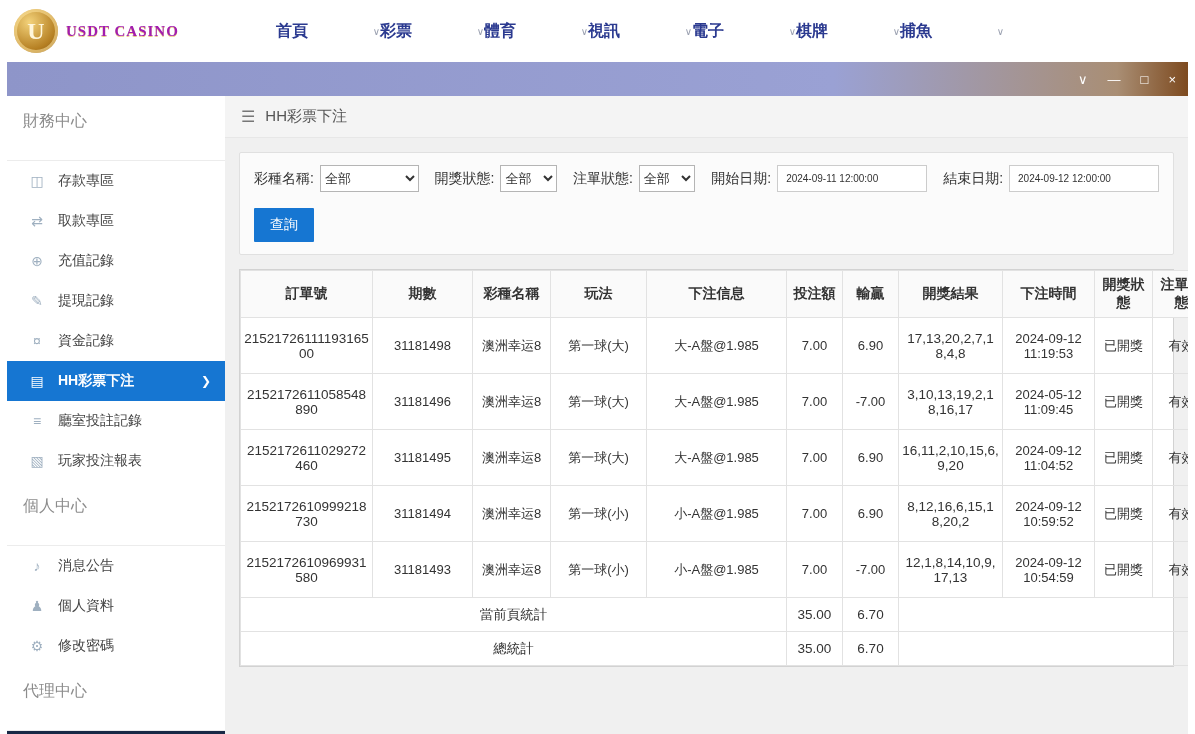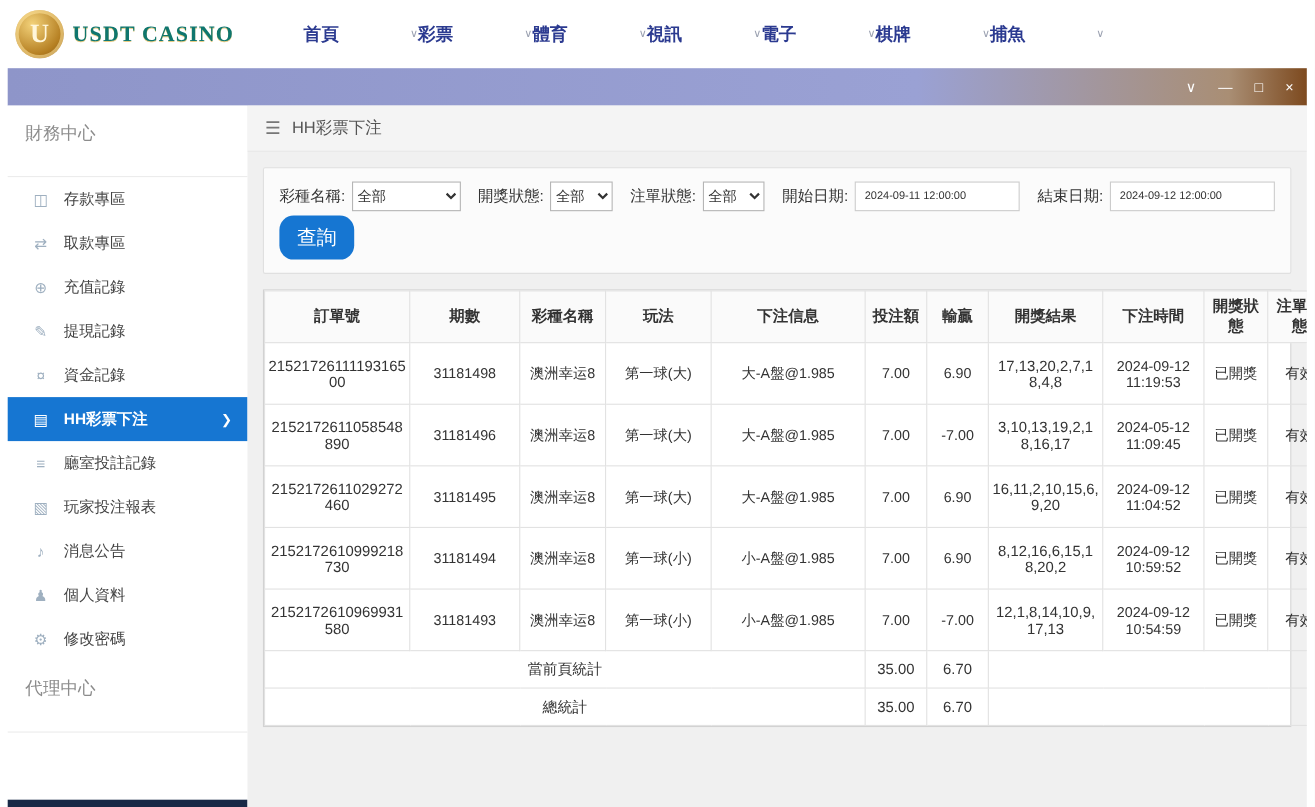--- a/index.html
+++ b/index.html
@@ -13,21 +13,21 @@
   .logo { display: flex; align-items: center; gap: 8px; width: 240px; cursor: pointer; }
   .logo-coin {
     width: 44px; height: 44px; border-radius: 50%;
     background: radial-gradient(circle at 35% 30%, #f3d27a, #b57f22 65%, #7a4d10);
     display: flex; align-items: center; justify-content: center;
     color: #fff6da; font-weight: bold; font-size: 24px;
     font-family: "Liberation Serif", serif;
     box-shadow: inset 0 0 0 3px rgba(255,230,160,.55);
   }
   .logo-text {
-    font-size: 20px; font-weight: bold; color: #0f766e; letter-spacing: 1px;
+    font-size: 15px; font-weight: bold; color: #a21caf; letter-spacing: 1px;
     font-family: "Liberation Serif", serif; text-shadow: 0 1px 0 #e9cd86;
   }
   .nav-items { display: flex; flex: 1; padding-left: 22px; }
   .nav-item { display: flex; align-items: center; gap: 7px; width: 104px; cursor: pointer; justify-content: space-between; }
   .nav-item .lbl { color: #2b3a90; font-size: 16px; font-weight: bold; }
   .nav-item .chev { color: #9aa0b0; font-size: 10px; }
   
   .window { padding: 0 7px; }
   .titlebar {
     height: 34px;
@@ -64,22 +64,22 @@
   .breadcrumb .ham { font-size: 16px; color: #777; cursor: pointer; }
   .filter-box { margin: 14px 14px 0; border: 1px solid #e0e0e0; background: #fbfbfb; padding: 12px 14px; border-radius: 2px; }
   .filter-row { display: flex; align-items: center; gap: 6px; font-size: 14px; color: #333; white-space: nowrap; }
   .filter-row label { margin-left: 10px; }
   .filter-row label:first-child { margin-left: 0; }
   select { height: 27px; border: 1px solid #b5b5b5; background: #fff; font-size: 13px; color: #333; }
   .sel-lottery { width: 112px; }
   .sel-small { width: 64px; }
   .date-input { height: 27px; width: 152px; border: 1px solid #ccc; padding: 0 8px; font-size: 10px; color: #333; background: #fff; }
   .search-btn {
-    margin-top: 4px; background: #1676d2; color: #fff; border: none; border-radius: 13px;
-    padding: 8px 16px; font-size: 18px; cursor: pointer; display: block;
+    margin-top: 16px; background: #1676d2; color: #fff; border: none; border-radius: 1px;
+    padding: 8px 16px; font-size: 14px; cursor: pointer; display: block;
   }
   
   .table-wrap { margin: 14px 14px 0; background: #fff; border: 1px solid #d2d2d2; }
   table { width: 100%; border-collapse: collapse; table-layout: fixed; }
   th, td { border: 1px solid #e2e2e2; text-align: center; font-size: 13px; color: #333; padding: 5px 3px; }
   th { font-size: 14px; font-weight: bold; background: #fafafa; height: 38px; }
   td { height: 56px; }
   td.brk { word-break: break-all; font-size: 13.5px; }
   tr.summary td { height: 34px; font-size: 13.5px; }
   
@@ -175,20 +175,21 @@
               <span class="arrow">❯</span>
             </div>
             <div class="sb-item">
               <span class="ic">≡</span>
               <span>廳室投註記錄</span>
             </div>
             <div class="sb-item">
               <span class="ic">▧</span>
               <span>玩家投注報表</span>
             </div>
+            <div class="sb-section-title">個人中心</div>
             <div class="sb-item">
               <span class="ic">♪</span>
               <span>消息公告</span>
             </div>
             <div class="sb-item">
               <span class="ic">♟</span>
               <span>個人資料</span>
             </div>
             <div class="sb-item">
               <span class="ic">⚙</span>

